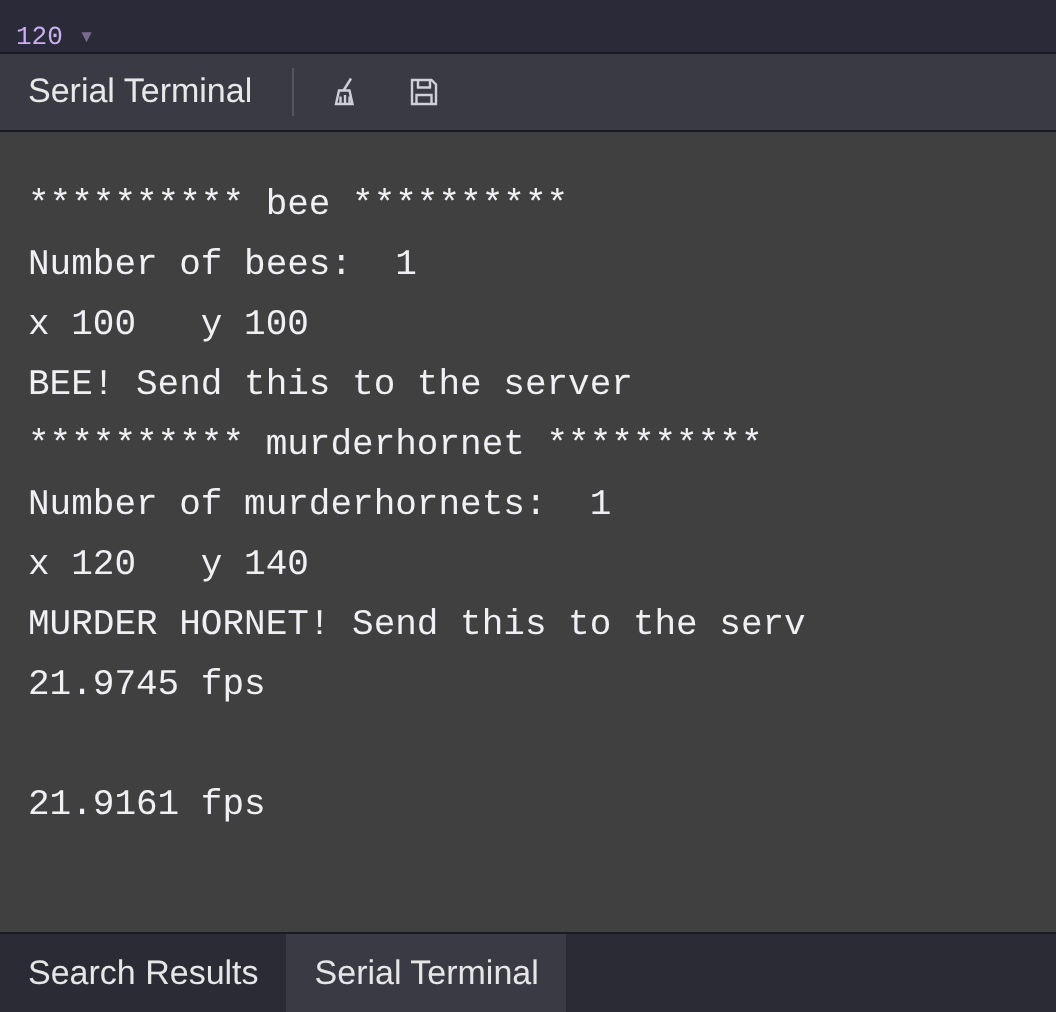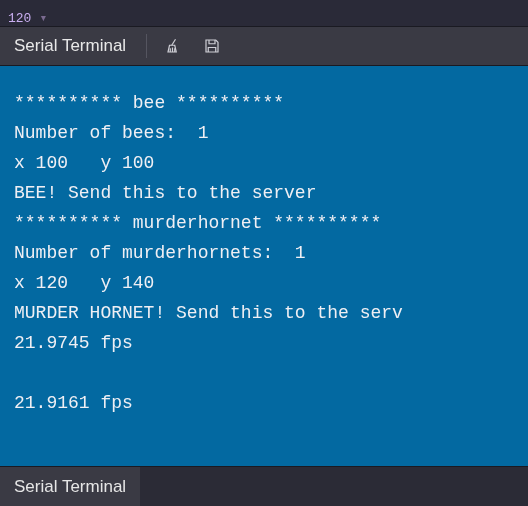--- a/index.html
+++ b/index.html
@@ -51,21 +51,21 @@
     padding-left: 10px;
   }
   .icon-btn {
     width: 22px; height: 22px;
     display: flex; align-items: center; justify-content: center;
     cursor: pointer;
   }
   .icon-btn svg { width: 18px; height: 18px; }
   .icon-btn svg * { stroke: #cfcfd6; fill: none; stroke-width: 1.6; }
   .terminal-body {
-    background: #0369a1;
+    background: #404040;
     height: 400px;
     padding: 22px 14px 8px 14px;
     font-size: 18px;
     line-height: 30px;
     color: #efeff4;
     white-space: pre;
     overflow: hidden;
     font-feature-settings: "liga" 0;
   }
   .terminal-body .line { white-space: pre; }
@@ -116,14 +116,15 @@
         <path d="M8 4 v5 h8 v-5"></path>
         <path d="M7 20 v-6 h10 v6"></path>
       </svg>
     </div>
   </div>
 </div>
 
 <div class="terminal-body" id="term"><div class="line">********** bee **********</div><div class="line">Number of bees:  1</div><div class="line">x 100   y 100</div><div class="line">BEE! Send this to the server</div><div class="line">********** murderhornet **********</div><div class="line">Number of murderhornets:  1</div><div class="line">x 120   y 140</div><div class="line">MURDER HORNET! Send this to the serv</div><div class="line">21.9745 fps</div><div class="line">&nbsp;</div><div class="line">21.9161 fps</div></div>
 
 <div class="tab-bar" id="tabs">
+    <div class="tab">Search Results</div>
     <div class="tab active">Serial Terminal</div>
   </div>
 
 </body></html>

